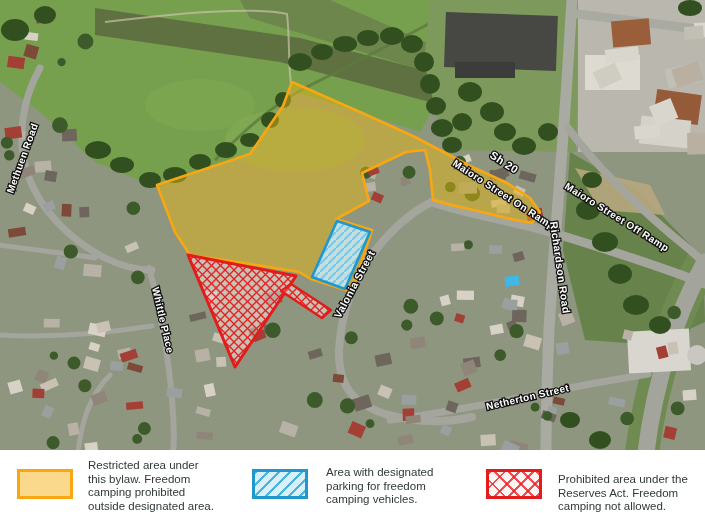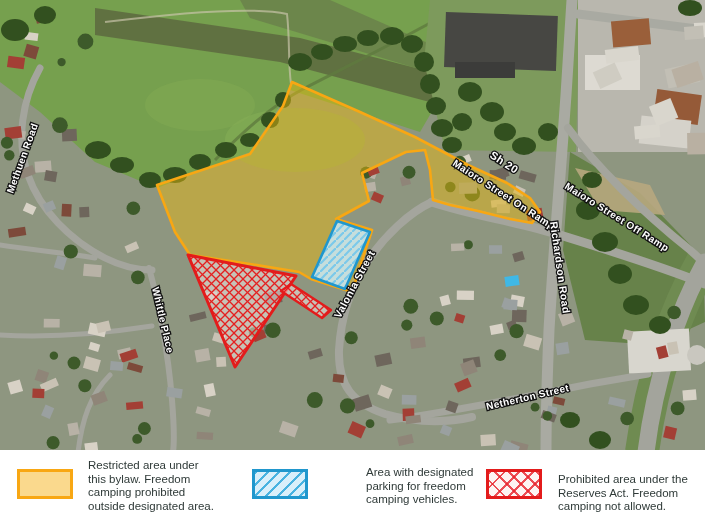--- a/index.html
+++ b/index.html
@@ -43,21 +43,21 @@
       repeating-linear-gradient(135deg, rgba(232,36,44,.8) 0 2px, rgba(0,0,0,0) 2px 10px),
       #fdf4f2;
     border:3px solid var(--c-prohibited-border,#e8242c);
   }
   .legend-text{
     position:absolute;
     font-size:11.5px;line-height:13.5px;color:#2f3a38;
     white-space:pre-line;
   }
   #legend-text-restricted{left:88px;top:9px;width:150px;}
-  #legend-text-parking{left:326px;top:16px;width:140px;margin-left:40px;}
+  #legend-text-parking{left:326px;top:16px;width:140px;}
   #legend-text-prohibited{left:558px;top:16px;width:146px;margin-top:7px;}
 </style>
 </head>
 <body>
 
 <div id="map-wrap">
 <svg width="705" height="452" viewBox="0 0 705 452" xmlns="http://www.w3.org/2000/svg">
   <defs>
     <pattern id="blueHatch" width="8" height="8" patternUnits="userSpaceOnUse">
       <line x1="0" y1="8" x2="8" y2="0" stroke="#7bc9ea" stroke-width="2.2"></line>

